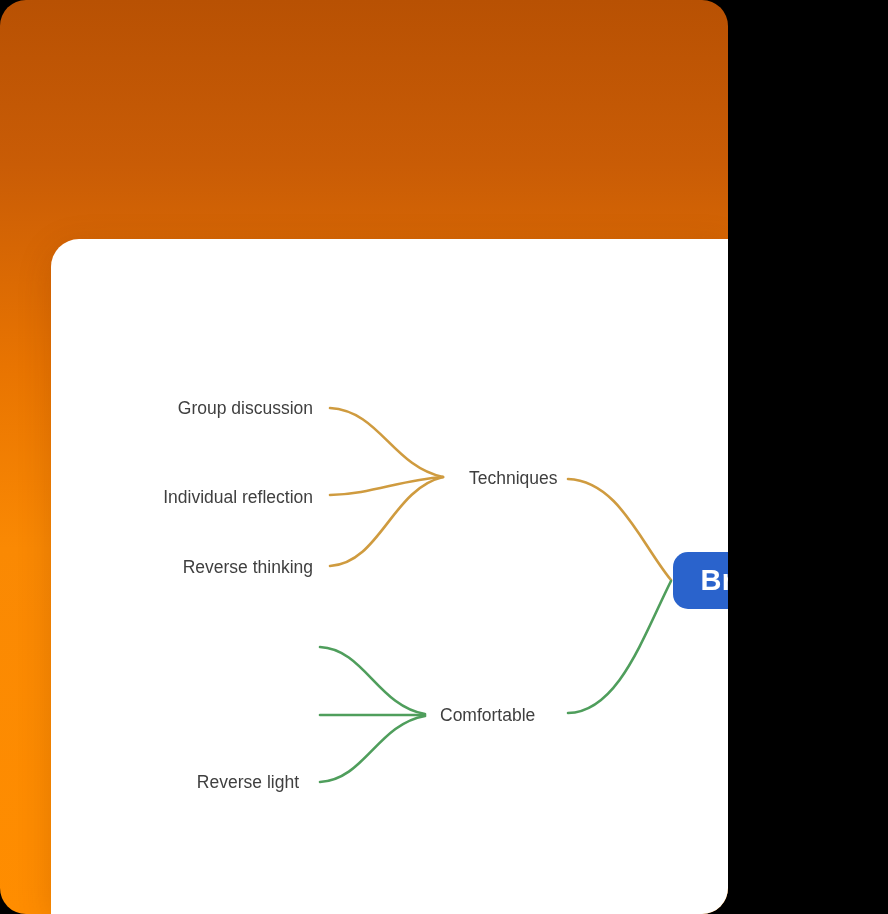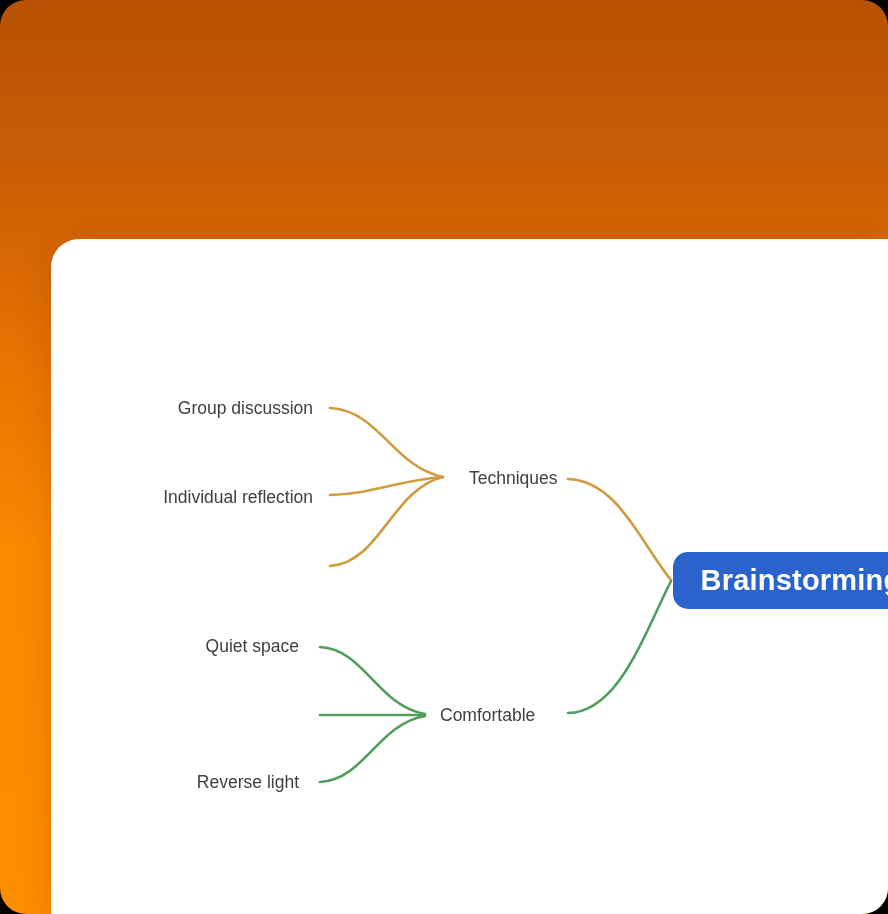--- a/index.html
+++ b/index.html
@@ -1,19 +1,19 @@
 <!DOCTYPE html>
 <html><head>
 <meta charset="utf-8">
 <style>
   html,body{margin:0;padding:0;background:#000;}
   body{font-family:"Liberation Sans","DejaVu Sans",sans-serif;}
   .page{
     position:relative;
-    width:888px;height:914px;
+    width:728px;height:914px;
     border-radius:26px;
     overflow:hidden;
     background:linear-gradient(180deg,#b85103 0%,#c95c06 18%,#e87401 40%,#fa8903 60%,#ff8d00 100%);
   }
   .card{
     position:absolute;
     left:51px;top:239px;right:0;bottom:0;
     background:#ffffff;
     border-radius:28px 0 0 0;
     box-shadow:0 8px 34px rgba(110,42,0,.20);
@@ -57,24 +57,24 @@
       <path d="M568,479 C618,481 640,542 671,580" stroke="#cf9b3f" stroke-width="2.6" stroke-linecap="round"></path>
 
       <path d="M320,647 C364,649 378,706 425,714" stroke="#4f9e5c" stroke-width="2.6" stroke-linecap="round"></path>
       <path d="M320,715 L425,715" stroke="#4f9e5c" stroke-width="2.6" stroke-linecap="round"></path>
       <path d="M320,782 C364,780 378,724 425,716" stroke="#4f9e5c" stroke-width="2.6" stroke-linecap="round"></path>
       <path d="M568,713 C618,712 643,637 671,581" stroke="#4f9e5c" stroke-width="2.6" stroke-linecap="round"></path>
     </svg>
 
     <div class="label ralign" style="left:63px;top:397px;">Group discussion</div>
     <div class="label ralign" style="left:63px;top:486px;">Individual reflection</div>
+    <div class="label ralign" style="left:63px;top:556px;">Reverse thinking</div>
 
     <div class="label" style="left:469px;top:467px;">Techniques</div>
 
-    <div class="label ralign" style="left:49px;top:635px;">Quiet space</div>
     <div class="label ralign" style="left:49px;top:771px;">Reverse light</div>
 
     <div class="label" style="left:440px;top:704px;">Comfortable</div>
 
     <div class="root-node">
       <span>Brainstorming</span>
     </div>
 
   </div>
 </div>

